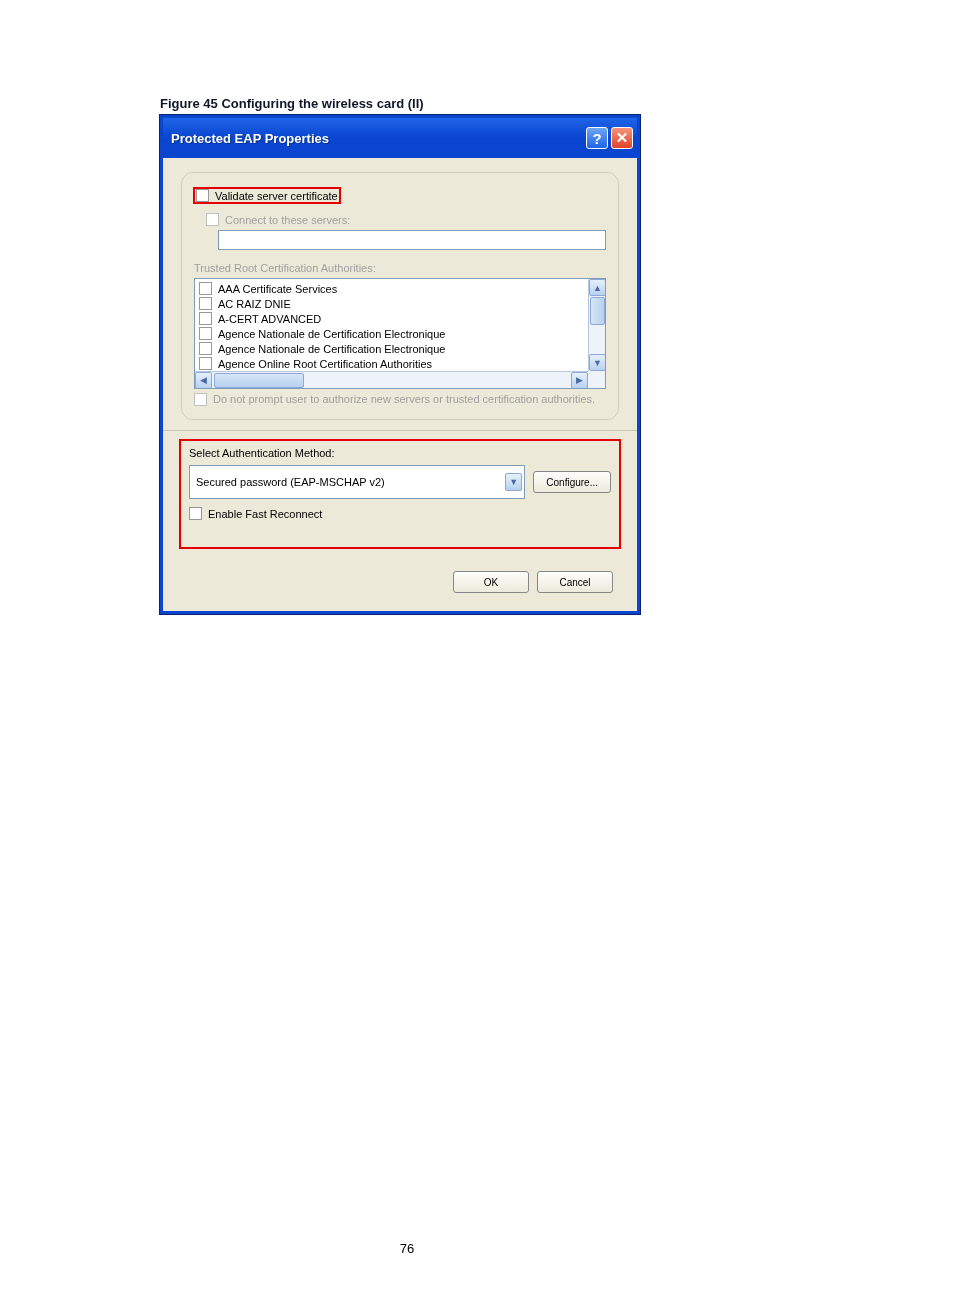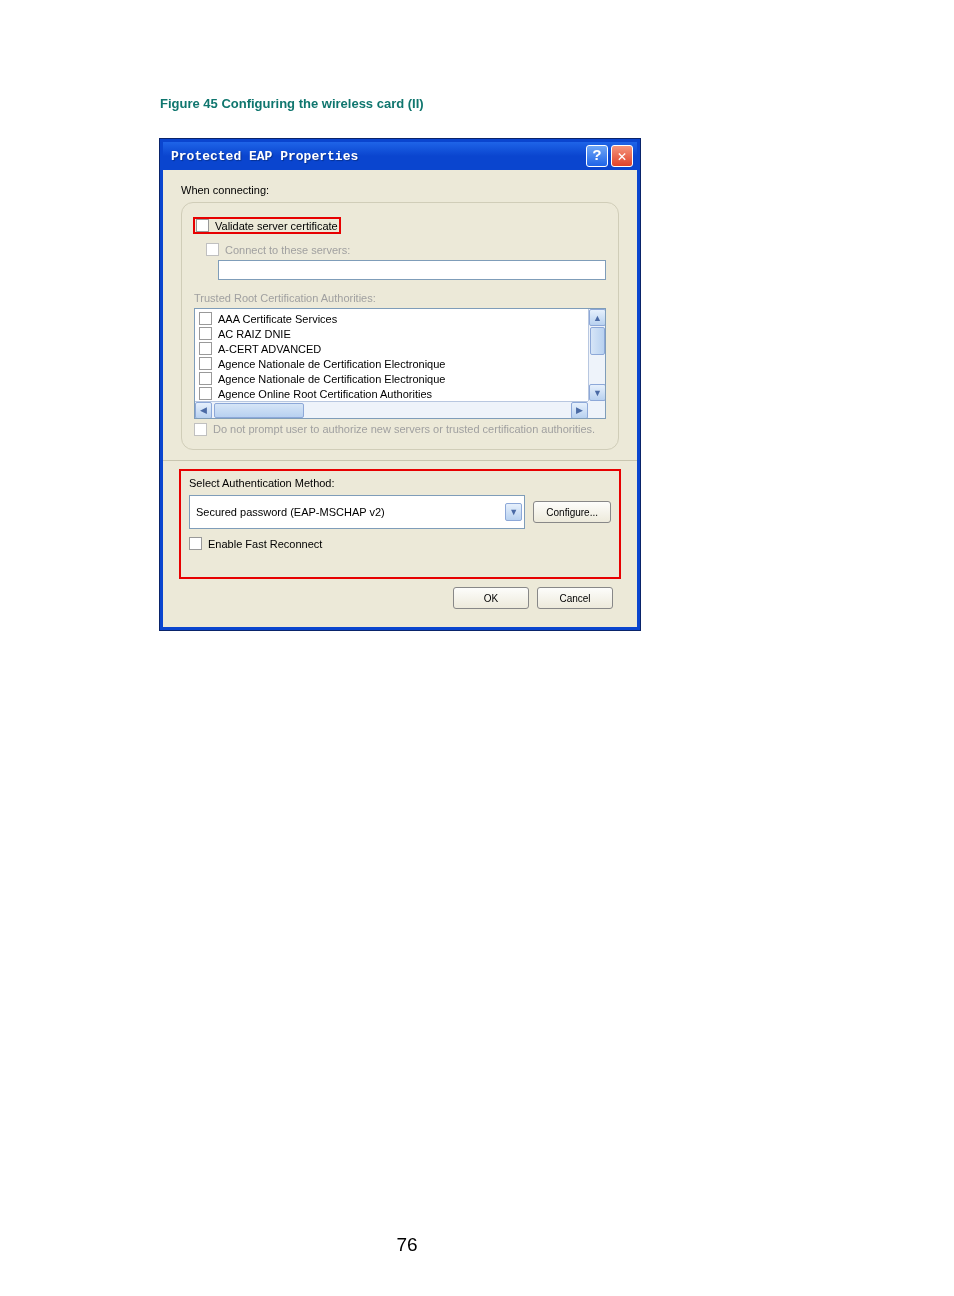--- a/index.html
+++ b/index.html
@@ -8,41 +8,40 @@
     font-size: 11px;
     background: #fff;
     width: 954px;
     height: 1296px;
     position: relative;
   }
   .page {
     padding: 96px 160px 0 160px;
   }
   .figure-caption {
-    color: #0f766e;
+    color: #0f172a;
     font-size: 13px;
     font-weight: bold;
-    margin-bottom: 28px;
+    margin-bottom: 4px;
     font-family: Arial, sans-serif;
   }
   .dialog {
     width: 480px;
     border: 3px solid #0A45CF;
     background: #ECE9D8;
     box-shadow: 0 0 0 1px #0A246A;
   }
   .titlebar {
     background: linear-gradient(to bottom, #1E64E8 0%, #0A45CF 50%, #0A45CF 100%);
     color: #fff;
-    height: 28px;
+    height: 40px;
     display: flex;
     align-items: center;
     padding: 0 4px 0 8px;
     justify-content: space-between;
-    font-family: Liberation Mono, monospace;
   }
   .titlebar .title {
     font-weight: bold;
     font-size: 13px;
     text-shadow: 1px 1px 1px rgba(0,0,0,0.3);
   }
   .titlebar .controls { display: flex; gap: 3px; }
   .tb-btn {
     width: 22px; height: 22px;
     border: 1px solid #fff;
@@ -172,41 +171,40 @@
   .dialog-footer {
     display: flex; justify-content: flex-end; gap: 8px;
     padding: 0 6px 4px 6px;
   }
   .page-number {
     position: absolute;
     bottom: 40px;
     width: 814px;
     left: 0;
     text-align: center;
-    font-size: 19px;
+    font-size: 13px;
     font-family: Arial, sans-serif;
   }
 </style>
 </head>
 <body>
 
 <div class="page">
   <div class="figure-caption">Figure 45 Configuring the wireless card (II)</div>
 
   <div class="dialog">
     <div class="titlebar">
       <span class="title">Protected EAP Properties</span>
       <div class="controls">
         <div class="tb-btn tb-help">?</div>
         <div class="tb-btn tb-close">✕</div>
       </div>
     </div>
 
     <div class="body-area">
-      <div class="section-label">When connecting:</div>
 
       <div class="groupbox">
         <div class="cb-row">
           <span class="highlight-red">
             <span class="cb"></span>
             <span style="margin-left:6px">Validate server certificate</span>
           </span>
         </div>
 
         <div class="cb-row disabled" style="margin-top:10px; margin-left:12px;">
@@ -278,21 +276,21 @@
             <span class="chev">▼</span>
           </div>
           <div class="btn">Configure...</div>
         </div>
         <div class="cb-row">
           <span class="cb"></span>
           <span>Enable Fast Reconnect</span>
         </div>
       </div>
 
-      <div class="dialog-footer" style="margin-top:10px;">
+      <div class="dialog-footer" style="margin-top:24px;">
         <div class="btn">OK</div>
         <div class="btn">Cancel</div>
       </div>
     </div>
   </div>
 </div>
 
 <div class="page-number">76</div>
 
 </body></html>

